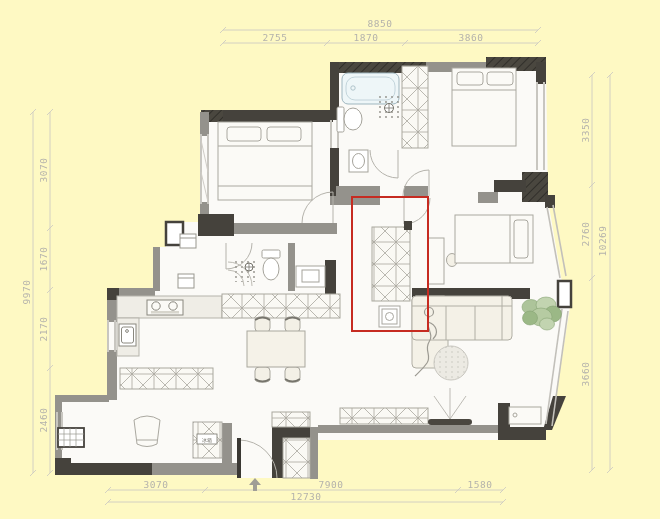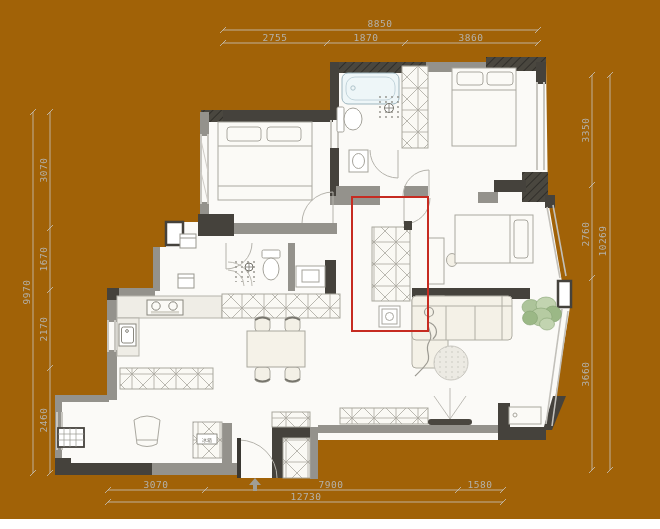--- a/index.html
+++ b/index.html
@@ -1,16 +1,16 @@
 <!DOCTYPE html>
 <html><head>
 <meta charset="utf-8">
 <style>
   html,body{margin:0;padding:0;background:#ffffff;}
-  .stage{position:relative;width:660px;height:519px;background:#a16207;overflow:hidden;
+  .stage{position:relative;width:660px;height:519px;background:#fef9c3;overflow:hidden;
          font-family:"DejaVu Sans Mono", monospace;}
   svg text.dim{font-family:"DejaVu Sans Mono", monospace;font-size:9.5px;fill:#b4b2ac;letter-spacing:.5px;}
   svg text.tiny{font-family:"DejaVu Sans", sans-serif;font-size:5px;fill:#6a685f;}
 </style>
 </head>
 <body>
 
 <div class="stage">
 <svg width="660" height="529" viewBox="0 0 660 529">
   <defs>

